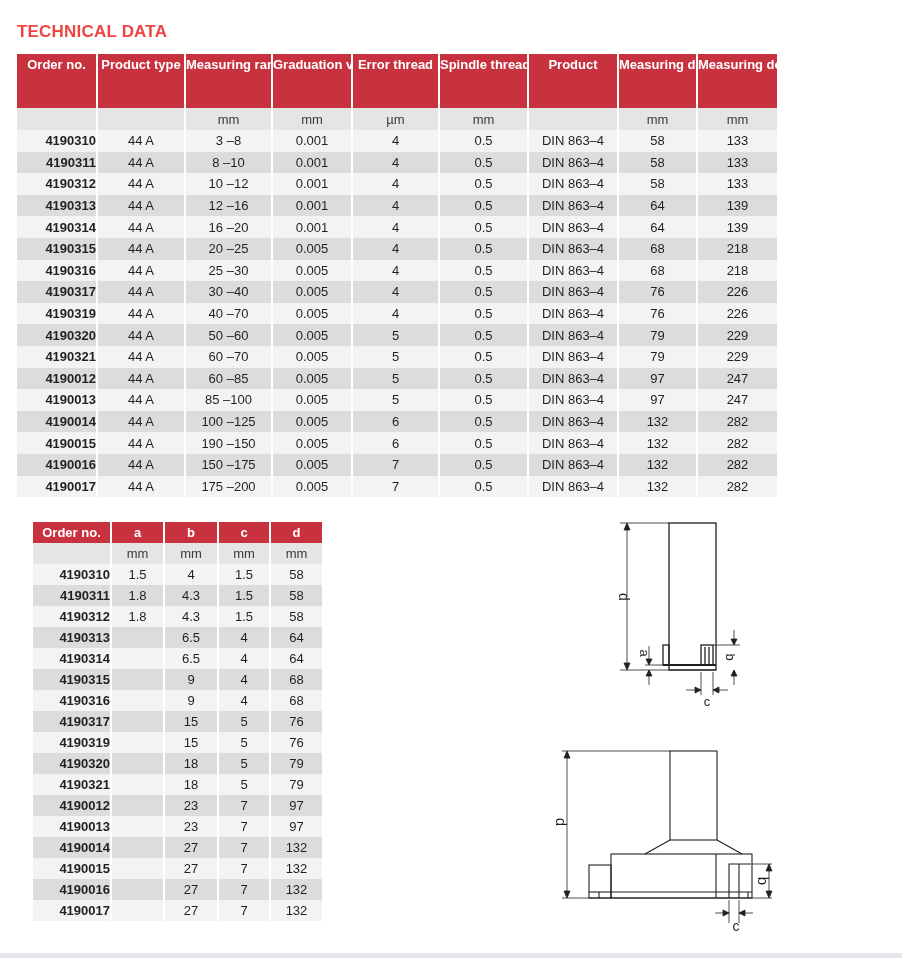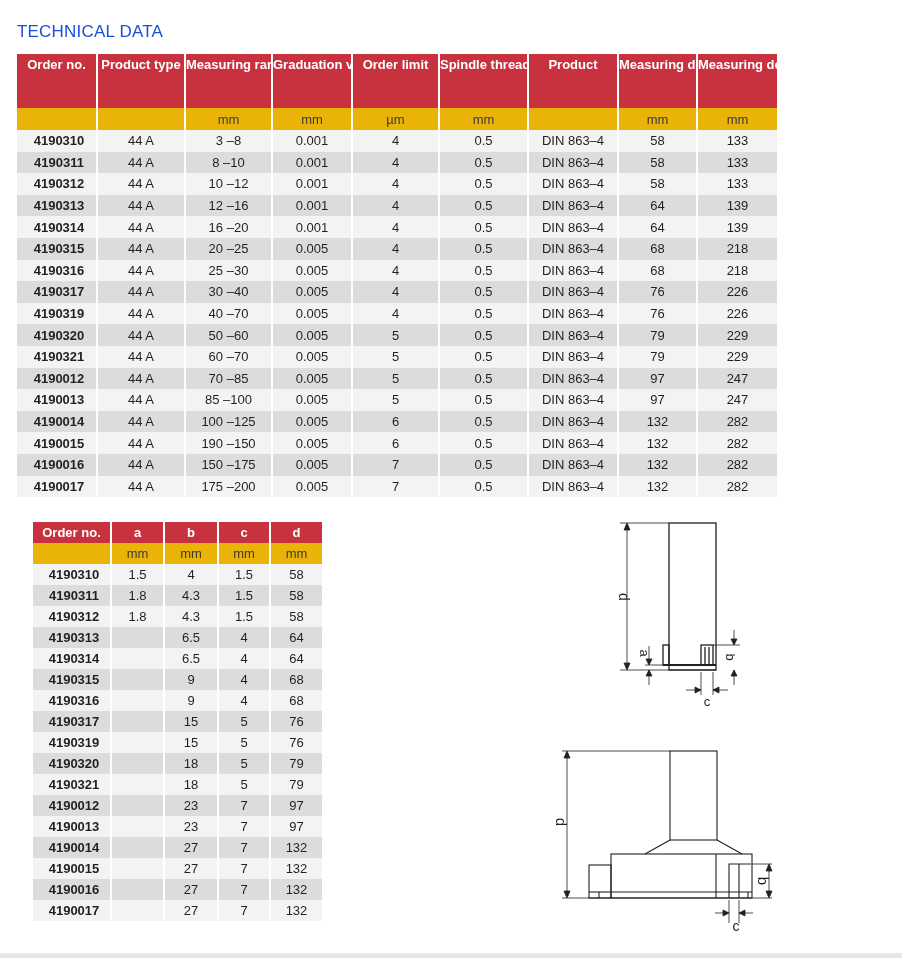--- a/index.html
+++ b/index.html
@@ -1,29 +1,29 @@
 <!DOCTYPE html>
 <html><head>
 <meta charset="utf-8">
 <style>
   html, body { margin:0; padding:0; background:#ffffff; }
   body { width:902px; height:958px; position:relative; overflow:hidden;
          font-family:"Liberation Sans", "DejaVu Sans", sans-serif; color:#231f20; }
-  .title { position:absolute; left:17px; top:22px; font-size:17px; color:#1d4ed8;
-           letter-spacing:0.2px; font-weight:normal; }
+  .title { position:absolute; left:17px; top:22px; font-size:17px; color:#ef4444;
+           letter-spacing:0.2px; font-weight:bold; }
   table { border-collapse:collapse; position:absolute; table-layout:fixed; }
   td, th { padding:0; font-size:13px; text-align:center; vertical-align:middle;
            border-left:2px solid #ffffff; white-space:nowrap; overflow:hidden; }
   td:first-child, th:first-child { border-left:none; }
   th { background:#c8323f; color:#ffffff; font-weight:bold; line-height:15px;margin-left:16px; }
   #main th { vertical-align:top; padding-top:3px; }
-  tr.units td { background:#eab308; color:#3a3a3a; }
+  tr.units td { background:#e5e5e5; color:#3a3a3a; }
   tr.r0 td { background:#f3f3f3; }
   tr.r1 td { background:#dcdcdd; }
-  td.ord { text-align:center; padding-left:5px; font-weight:bold; }
+  td.ord { text-align:right; padding-left:5px; font-weight:bold; }
   #main { left:17px; top:54px; width:760px; }
   #main th { height:51px; }
   #main tr.units td { height:22px; }
   #main tr.data td { height:21.6px; }
   #dims { left:33px; top:522px; width:289px; }
   #dims th { height:21px; }
   #dims tr.units td { height:21px; }
   #dims tr.data td { height:21px; }
   .diagram { position:absolute; }
   .footer-bar { position:absolute; left:0; top:953px; width:902px; height:5px; background:#e6e6ea; }
@@ -44,21 +44,21 @@
       <col style="width:90px">
       <col style="width:79px">
       <col style="width:80px">
   </colgroup>
   <thead>
     <tr id="main-head">
         <th>Order no.</th>
         <th>Product type</th>
         <th>Measuring range</th>
         <th>Graduation value</th>
-        <th>Order limit</th>
+        <th>Error thread</th>
         <th>Spindle thread pitch</th>
         <th>Product</th>
         <th>Measuring depth</th>
         <th>Measuring depth with extension</th>
       </tr>
   </thead>
   <tbody id="main-body">
       <tr class="units">
         <td></td>
         <td></td>
@@ -187,21 +187,21 @@
         <td>0.005</td>
         <td>5</td>
         <td>0.5</td>
         <td>DIN 863–4</td>
         <td>79</td>
         <td>229</td>
       </tr>
       <tr class="data r1">
         <td class="ord">4190012</td>
         <td>44 A</td>
-        <td>70 –85</td>
+        <td>60 –85</td>
         <td>0.005</td>
         <td>5</td>
         <td>0.5</td>
         <td>DIN 863–4</td>
         <td>97</td>
         <td>247</td>
       </tr>
       <tr class="data r0">
         <td class="ord">4190013</td>
         <td>44 A</td>

